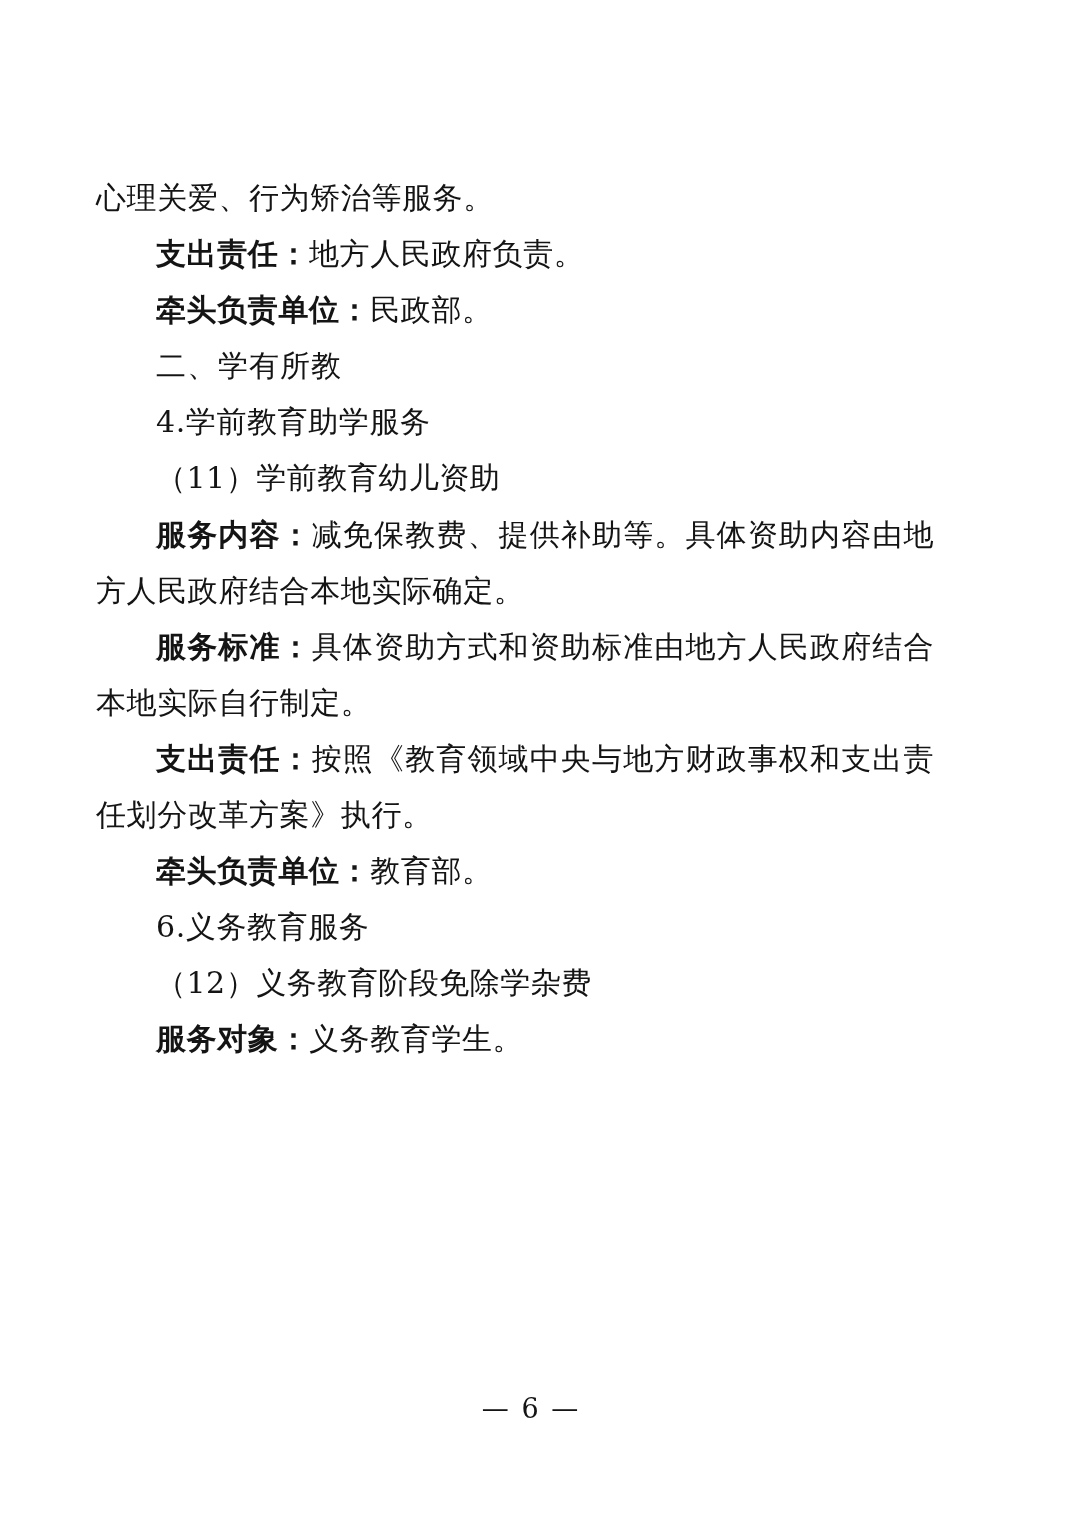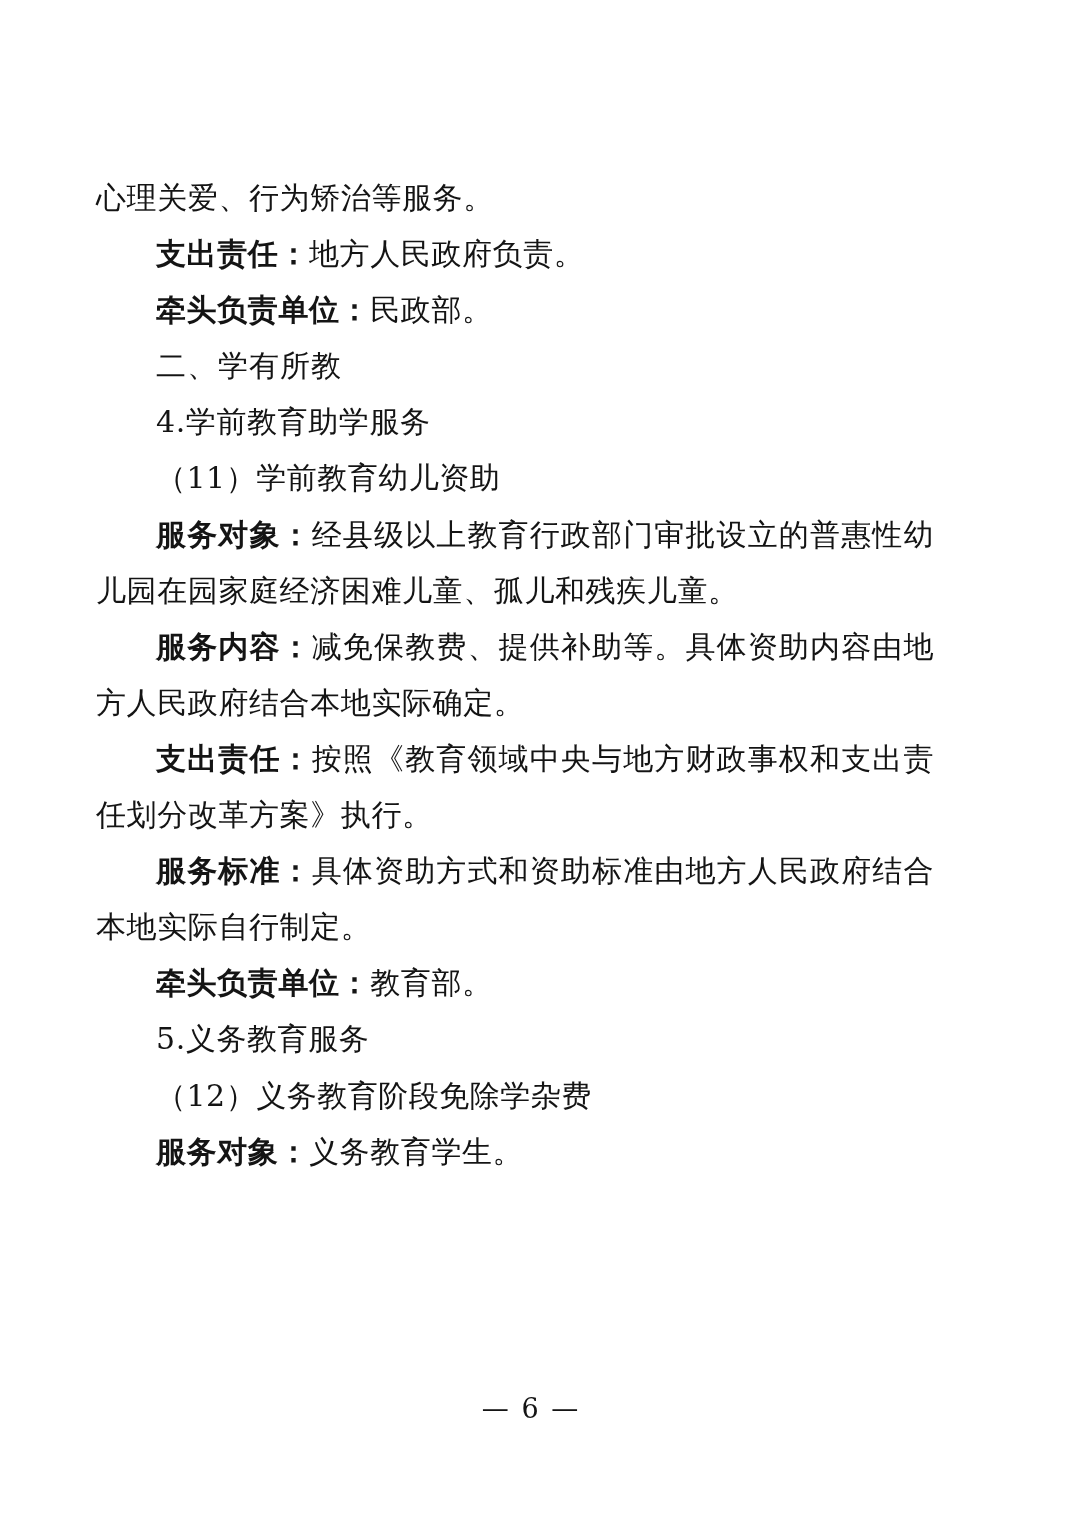--- a/index.html
+++ b/index.html
@@ -86,41 +86,38 @@
     <p class="para">
       <span class="lead">牵头负责单位：</span><span>民政部。</span>
     </p>
 
     <p class="heading">二、学有所教</p>
 
     <p class="para">4.学前教育助学服务</p>
 
     <p class="subheading">（11）学前教育幼儿资助</p>
 
+
     <p class="para">
-      <span class="lead">服务对象：</span><span>经县级以上教育行政部门审批设立的普惠性幼儿园在园家庭经济困难儿童、孤儿和残疾儿童。</span>
+      <span class="lead">服务内容：</span><span>减免保教费、提供补助等。具体资助内容由地方人民政府结合本地实际确定。</span>
     </p>
 
     <p class="para">
-      <span class="lead">服务内容：</span><span>减免保教费、提供补助等。具体资助内容由地方人民政府结合本地实际确定。</span>
+      <span class="lead">服务标准：</span><span>具体资助方式和资助标准由地方人民政府结合本地实际自行制定。</span>
     </p>
 
     <p class="para">
       <span class="lead">支出责任：</span><span>按照《教育领域中央与地方财政事权和支出责任划分改革方案》执行。</span>
     </p>
 
     <p class="para">
-      <span class="lead">服务标准：</span><span>具体资助方式和资助标准由地方人民政府结合本地实际自行制定。</span>
-    </p>
-
-    <p class="para">
       <span class="lead">牵头负责单位：</span><span>教育部。</span>
     </p>
 
-    <p class="para">5.义务教育服务</p>
+    <p class="para">6.义务教育服务</p>
 
     <p class="subheading">（12）义务教育阶段免除学杂费</p>
 
     <p class="para">
       <span class="lead">服务对象：</span><span>义务教育学生。</span>
     </p>
 
   </div>
 
   <div class="page-number">

